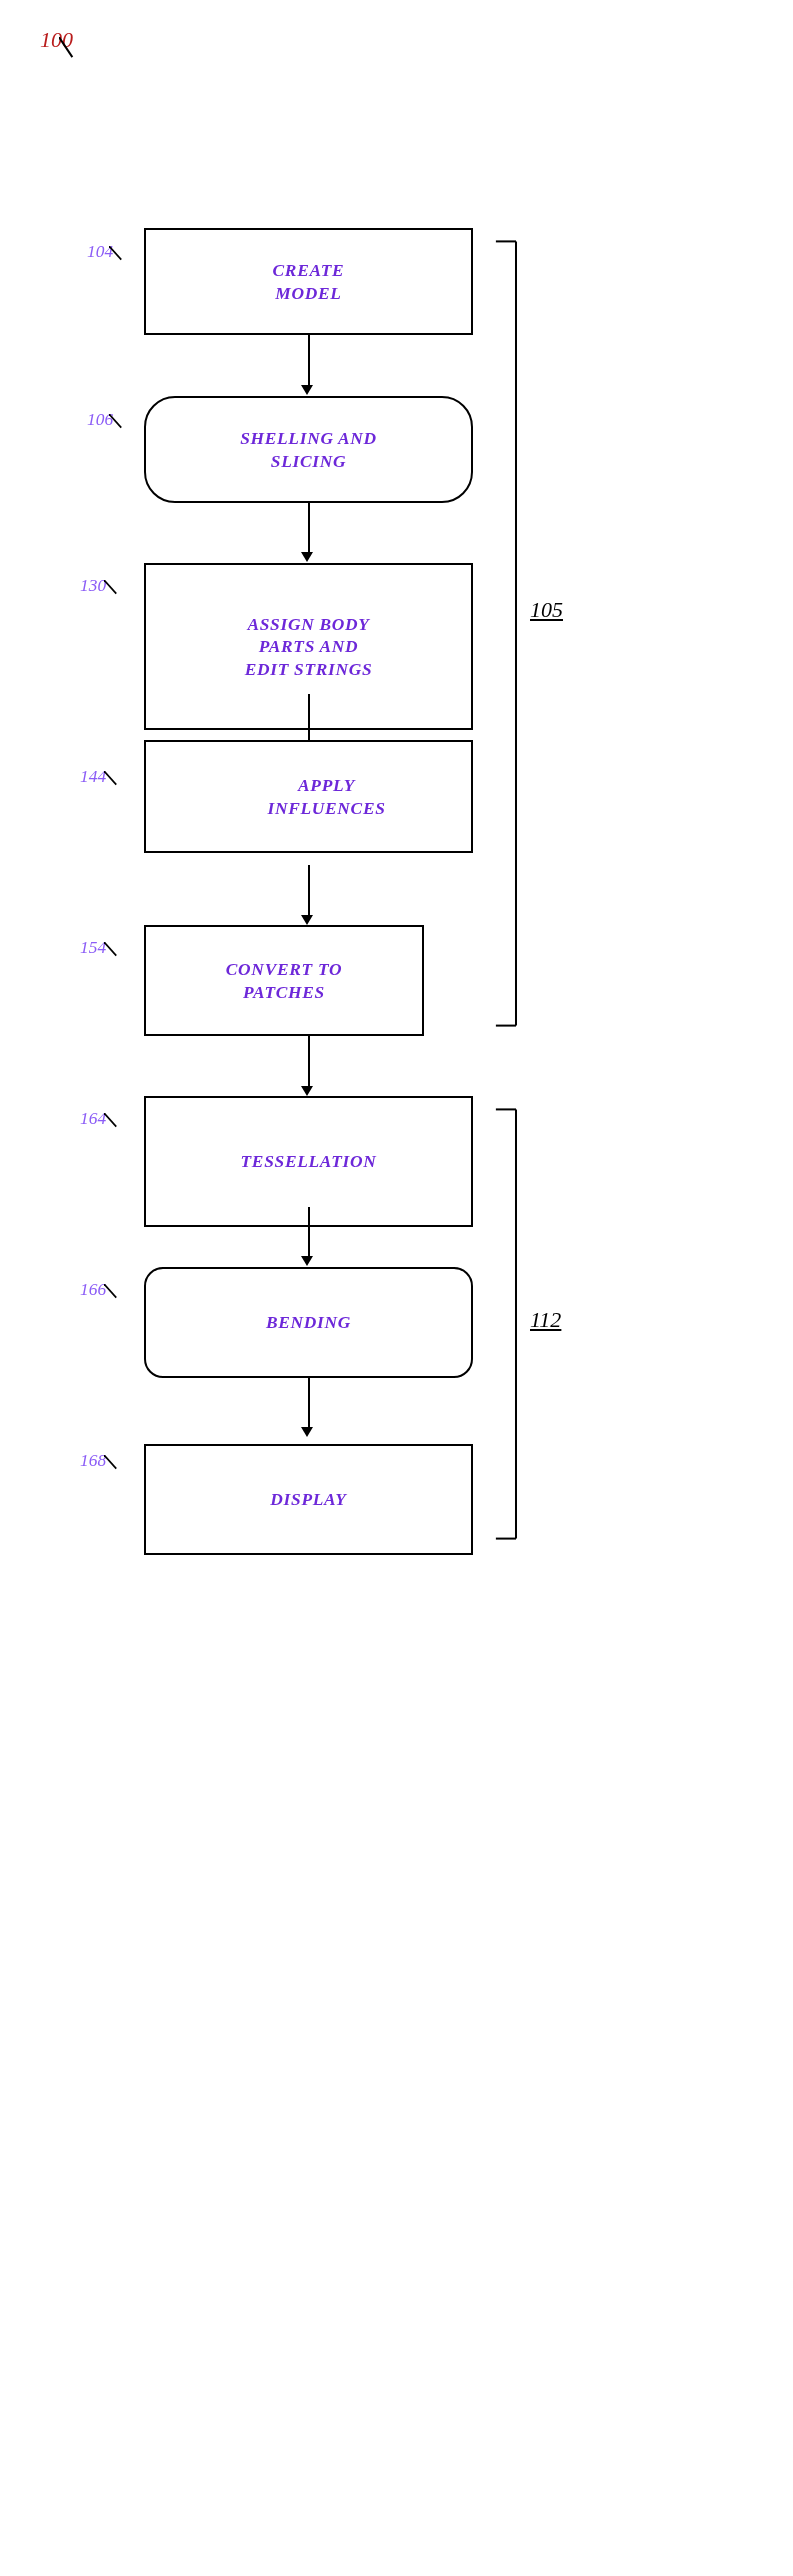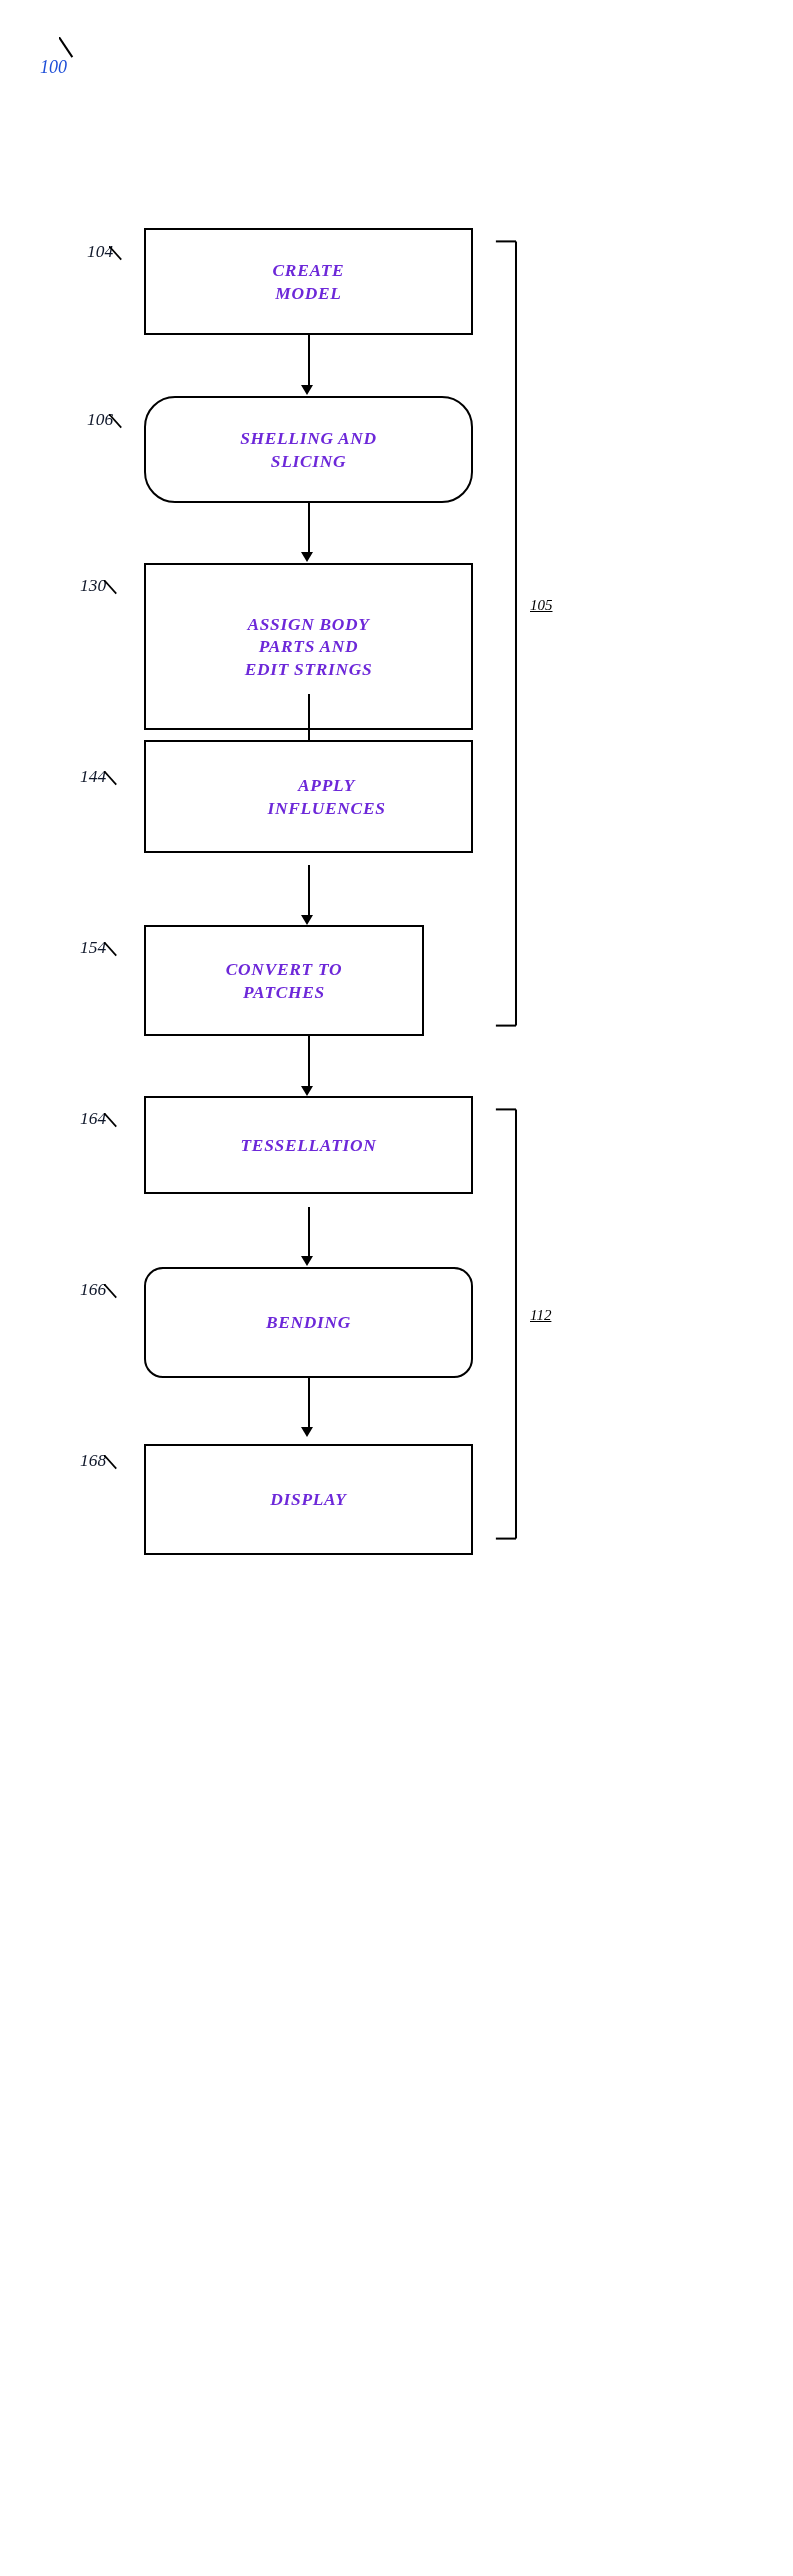--- a/index.html
+++ b/index.html
@@ -21,23 +21,22 @@
       position: relative;
       width: 794px;
       height: 2576px;
       background: #ffffff;
     }
 
     
     .fig-number {
       position: absolute;
       font-style: italic;
-      font-size: 18px;
-      color: #1d4ed8;
-      margin-top: 30px;
+      font-size: 22px;
+      color: #b91c1c;
     }
 
     
     .flow-box {
       position: absolute;
       border: 2px solid #000;
       background: #ffffff;
       display: flex;
       align-items: center;
       justify-content: center;
@@ -67,28 +66,28 @@
       border-left: 6.7px solid transparent;
       border-right: 6.7px solid transparent;
       border-top: 10.7px solid #000;
     }
 
     
     .label-num {
       position: absolute;
       font-style: italic;
       font-size: 17.4px;
-      color: #0f172a;
+      color: #8b5cf6;
     }
 
     
     .bracket-label {
       position: absolute;
       font-style: italic;
-      font-size: 15px;
+      font-size: 22px;
       color: #000;
       text-decoration: underline;
     }
   </style>
 </head>
 <body>
 
 <div class="diagram-container">
 
   <div class="fig-number" style="top: 27px; left: 40px;">100</div>
@@ -162,21 +161,21 @@
     <line x1="10" y1="20" x2="40" y2="20" stroke="#000" stroke-width="3"></line>
 
     <line x1="10" y1="1190" x2="40" y2="1190" stroke="#000" stroke-width="3"></line>
   </svg>
 
   <div class="bracket-label" style="top: 597px; left: 530px;">105</div>
 
   <div class="arrow-line" style="top: 1036px; left: 308px; height: 54px;"></div>
   <div class="arrow-head" style="top: 1086px; left: 301px;"></div>
 
-  <div class="flow-box" style="top: 1096px; left: 144px; width: 329px; height: 98px;">
+  <div class="flow-box" style="top: 1096px; left: 144px; width: 329px; height: 131px;">
     <span class="flow-box-text">TESSELLATION</span>
   </div>
 
   <div class="label-num" style="top: 1108px; left: 80px;">164</div>
   <svg style="position:absolute; top:1113px; left:104px;" width="17" height="17" viewBox="0 0 25 25">
     <line x1="0" y1="0" x2="18" y2="20" stroke="#000" stroke-width="2.5"></line>
   </svg>
 
   <div class="arrow-line" style="top: 1207px; left: 308px; height: 54px;"></div>
   <div class="arrow-head" style="top: 1256px; left: 301px;"></div>

